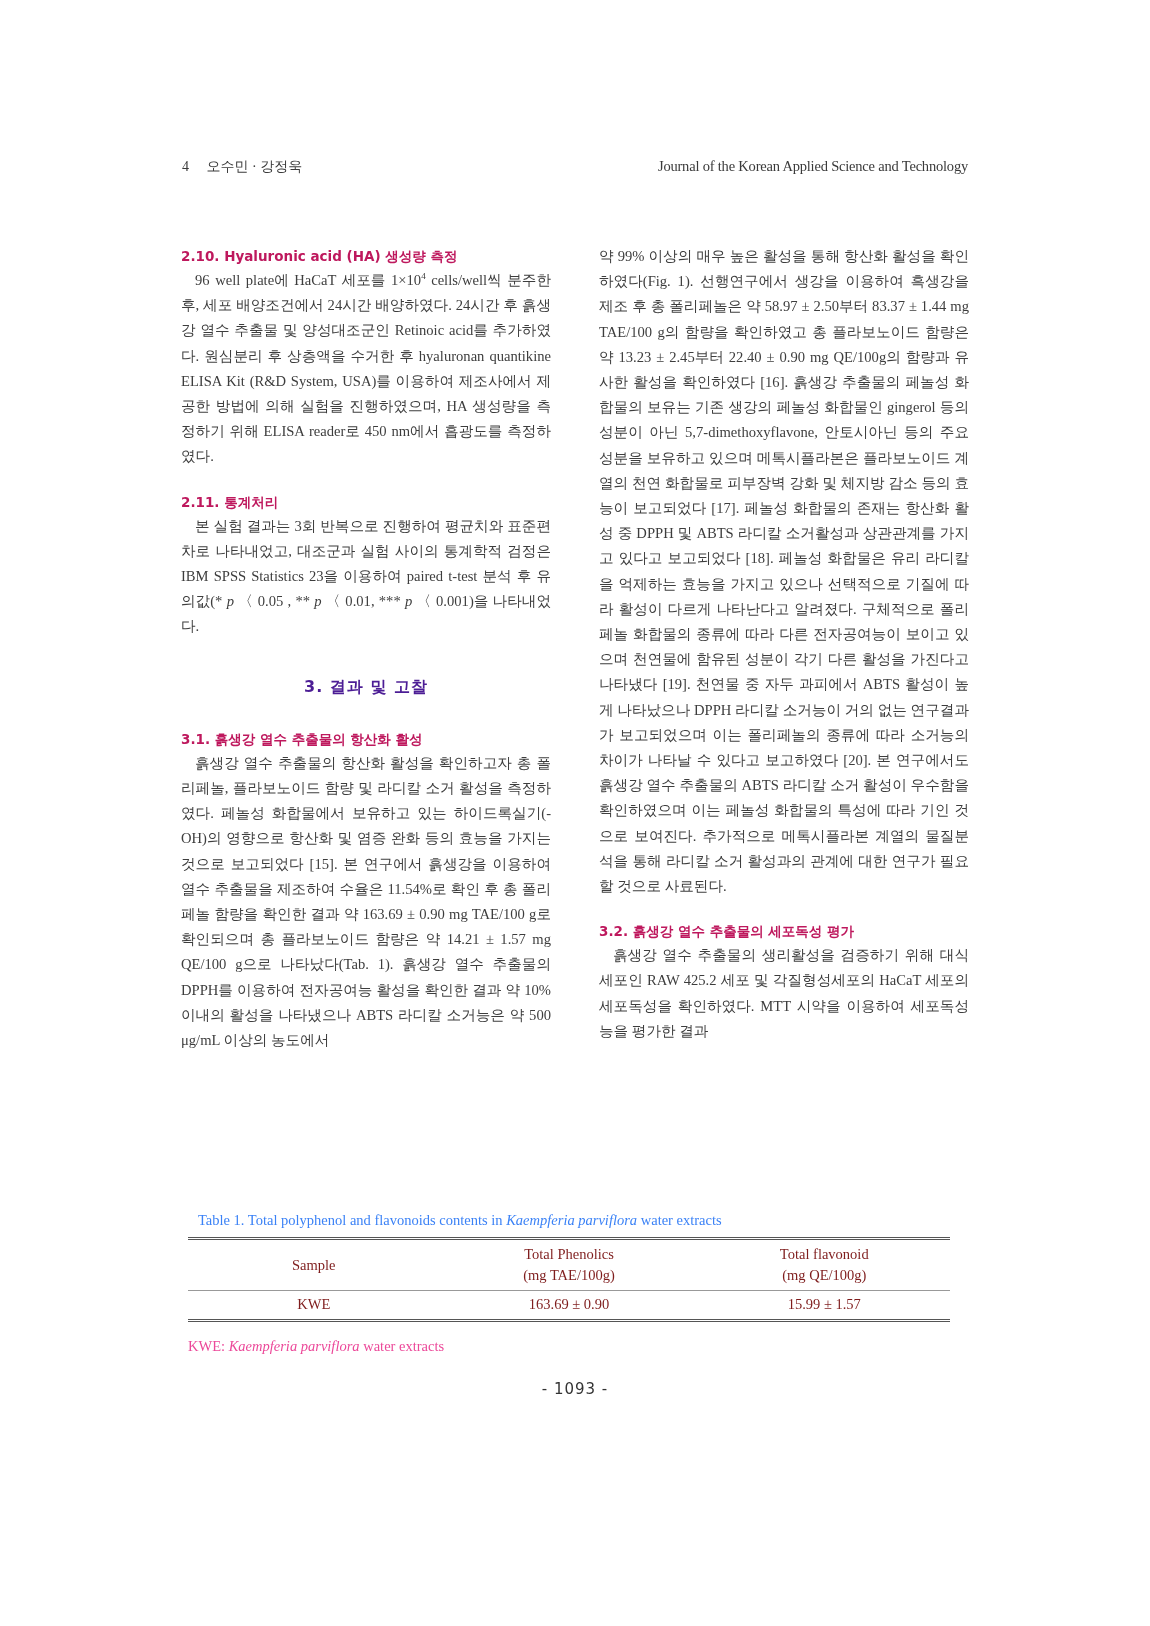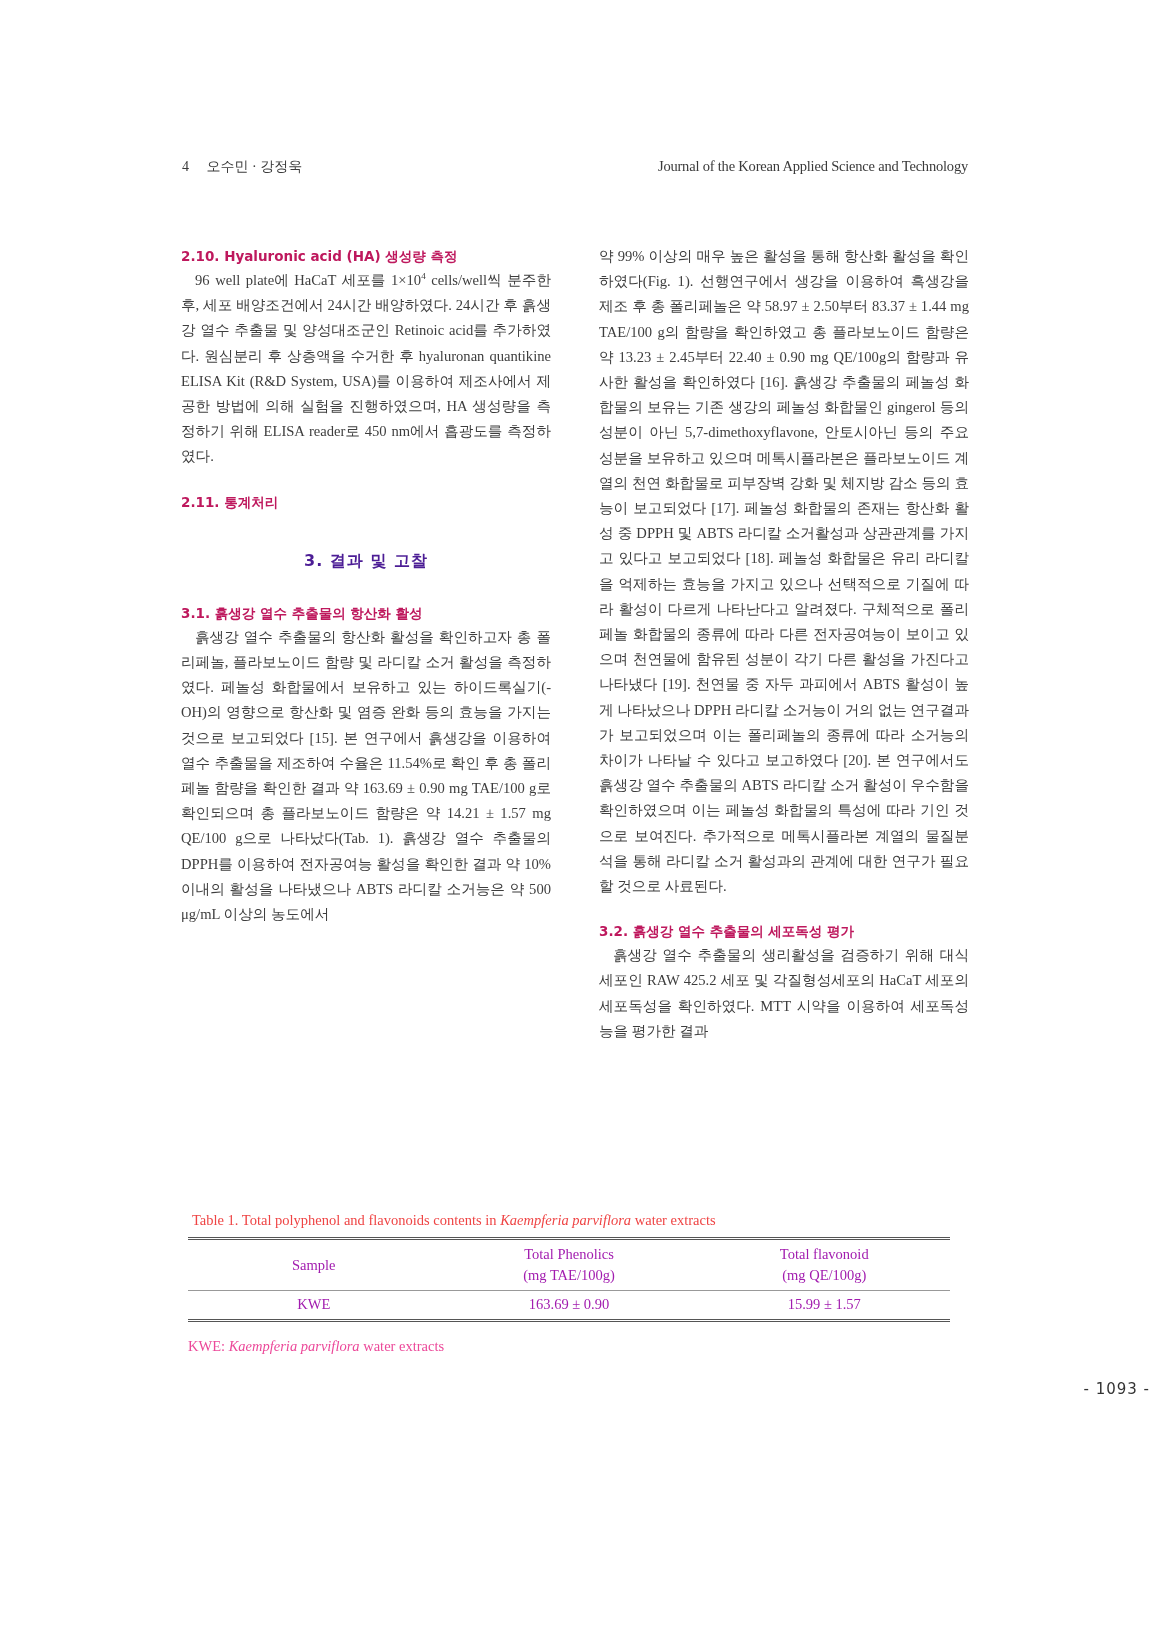--- a/index.html
+++ b/index.html
@@ -23,49 +23,50 @@
   h2.chapter { font-family: "DejaVu Sans", "Liberation Sans", sans-serif; font-weight: bold; font-size: 16px; text-align: center; margin: 0; color: #4c1d95; letter-spacing: 1px; }
 
   .gap-sm { height: 20px; }
   .gap-md { height: 34px; }
   .gap-lg { height: 28px; }
 
   sup { font-size: 9px; line-height: 0; }
   i.p { font-style: italic; }
 
   .table-wrap { position: absolute; left: 188px; top: 1212px; width: 772px; }
-  .table-caption { font-size: 14.5px; color: #ef4444; margin-left: 4px; white-space: nowrap; }
+  .table-caption { font-size: 14.5px; color: #3b82f6; margin-left: 10px; white-space: nowrap; }
   .table-caption i { font-style: italic; }
-  table.data { width: 762px; margin-top: 8px; border-collapse: collapse; font-size: 14.5px; color: #a21caf; }
+  table.data { width: 762px; margin-top: 8px; border-collapse: collapse; font-size: 14.5px; color: #7f1d1d; }
   table.data thead tr { border-top: 3px double #555; }
   table.data th { font-weight: normal; padding: 4px 4px; line-height: 21px; text-align: center; border-bottom: 1px solid #999; }
   table.data td { text-align: center; padding: 5px 4px 6px; border-bottom: 3px double #555; }
   .table-note { margin-top: 16px; font-size: 14.5px; color: #ec4899; }
   .table-note i { font-style: italic; }
 
-  .page-number { position: absolute; top: 1380px; left: 0; right: 0; text-align: right; font-size: 15px; color: #333; letter-spacing: 1px; }
+  .page-number { position: absolute; top: 1380px; left: 0; right: 0; text-align: center; font-size: 15px; color: #333; letter-spacing: 1px; }
 </style>
 </head>
 <body>
 
 <div class="running-head serif">
   <div class="left">
     <span class="pnum">4</span>
     <span>오수민 · 강정욱</span>
   </div>
   <div class="right">Journal of the Korean Applied Science and Technology</div>
 </div>
 
 <div class="col col-left serif">
   <h3 class="sec">2.10. Hyaluronic acid (HA) 생성량 측정</h3>
   <p><span>96 well plate에 HaCaT 세포를 1×10</span><sup>4</sup><span> cells/well씩 분주한 후, 세포 배양조건에서 24시간 배양하였다. 24시간 후 흙생강 열수 추출물 및 양성대조군인 Retinoic acid를 추가하였다. 원심분리 후 상층액을 수거한 후 hyaluronan quantikine ELISA Kit (R&amp;D System, USA)를 이용하여 제조사에서 제공한 방법에 의해 실험을 진행하였으며, HA 생성량을 측정하기 위해 ELISA reader로 450 nm에서 흡광도를 측정하였다.</span></p>
 
   <div class="gap-sm"></div>
 
   <h3 class="sec">2.11. 통계처리</h3>
+  <p><span>본 실험 결과는 3회 반복으로 진행하여 평균치와 표준편차로 나타내었고, 대조군과 실험 사이의 통계학적 검정은 IBM SPSS Statistics 23을 이용하여 paired t-test 분석 후 유의값(* </span><i class="p">p</i><span> 〈 0.05 , ** </span><i class="p">p</i><span> 〈 0.01, *** </span><i class="p">p</i><span> 〈 0.001)을 나타내었다.</span></p>
 
   <div class="gap-md"></div>
   <h2 class="chapter">3. 결과 및 고찰</h2>
   <div class="gap-lg"></div>
 
   <h3 class="sec">3.1. 흙생강 열수 추출물의 항산화 활성</h3>
   <p>흙생강 열수 추출물의 항산화 활성을 확인하고자 총 폴리페놀, 플라보노이드 함량 및 라디칼 소거 활성을 측정하였다. 페놀성 화합물에서 보유하고 있는 하이드록실기(-OH)의 영향으로 항산화 및 염증 완화 등의 효능을 가지는 것으로 보고되었다 [15]. 본 연구에서 흙생강을 이용하여 열수 추출물을 제조하여 수율은 11.54%로 확인 후 총 폴리페놀 함량을 확인한 결과 약 163.69 ± 0.90 mg TAE/100 g로 확인되으며 총 플라보노이드 함량은 약 14.21 ± 1.57 mg QE/100 g으로 나타났다(Tab. 1). 흙생강 열수 추출물의 DPPH를 이용하여 전자공여능 활성을 확인한 결과 약 10% 이내의 활성을 나타냈으나 ABTS 라디칼 소거능은 약 500 μg/mL 이상의 농도에서</p>
 </div>
 
 <div class="col col-right serif">

